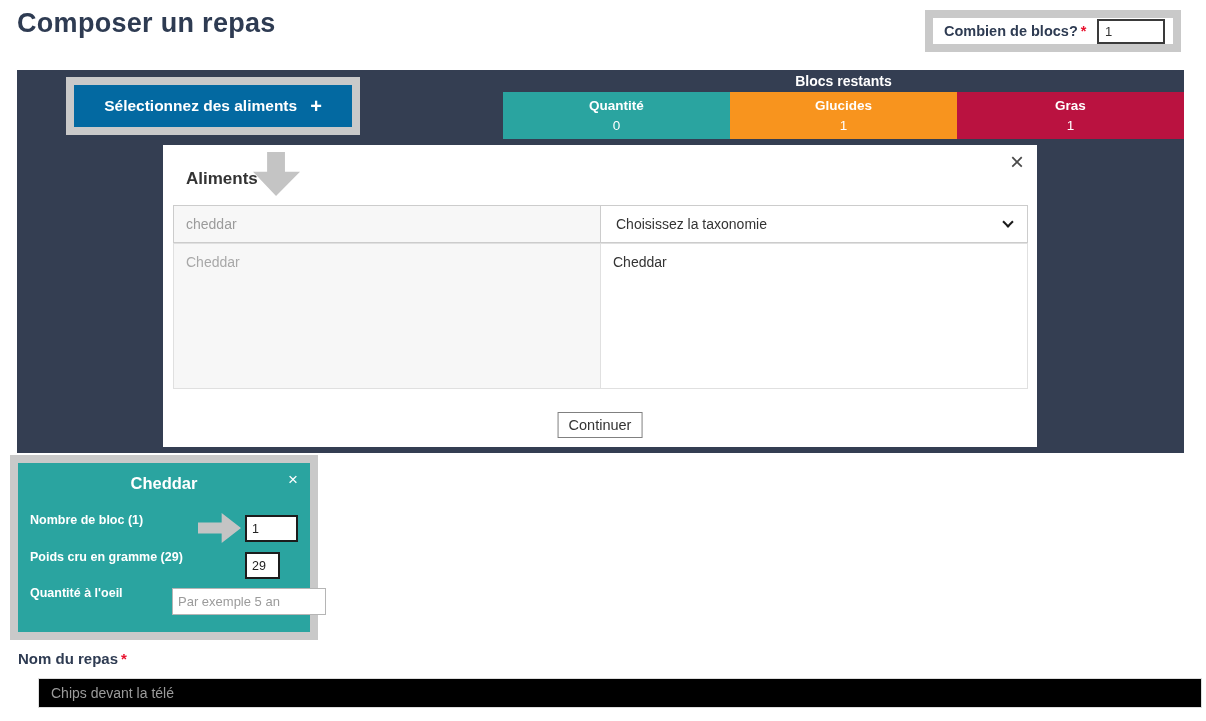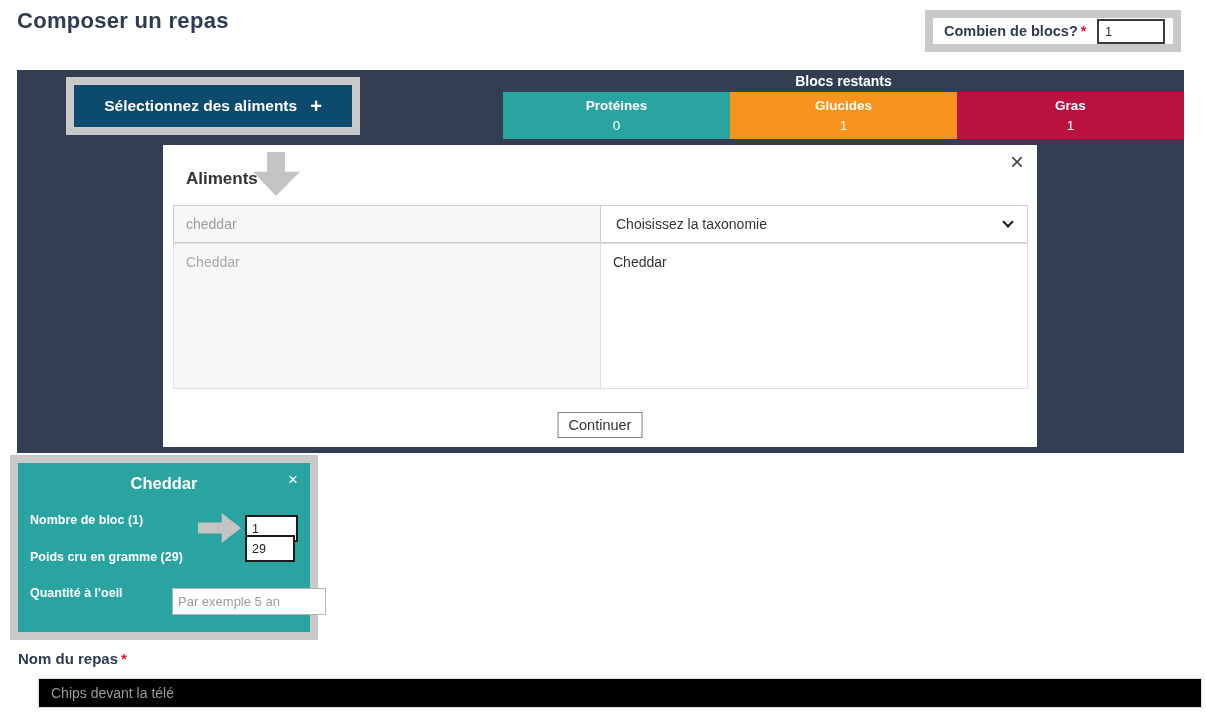--- a/index.html
+++ b/index.html
@@ -5,42 +5,42 @@
   * { margin:0; padding:0; box-sizing:border-box; }
   html,body { background:#fff; }
   body {
     width:1206px; height:721px; position:relative; overflow:hidden;
     font-family:"Liberation Sans", sans-serif;
   }
 
   
   .page-title {
     position:absolute; left:17px; top:8px;
-    font-size:22px; font-weight:700; color:#2e3b52; letter-spacing:.3px;
+    font-size:27px; font-weight:700; color:#2e3b52; letter-spacing:.3px;
   }
 
   .q-box {
     position:absolute; left:925px; top:10px; width:256px; height:42px;
     border:8px solid #c9c9c9; background:#fff;
     display:flex; align-items:center; justify-content:space-between;
     padding:0 8px 0 11px;
   }
   .q-label { font-size:14.5px; font-weight:700; color:#2e3b52; white-space:nowrap; }
   .req { color:#e8112d; font-weight:700; margin-left:3px; }
   .q-input {
     width:68px; height:25px; border:2px solid #3a3a3a; background:#fff;
     font-family:inherit; font-size:13px; color:#333; padding:0 0 0 6px; outline:none;
   }
 
   
   .panel { position:absolute; left:17px; top:70px; width:1167px; height:383px; background:#343e52; }
 
   .sf-wrap { position:absolute; left:49px; top:7px; width:294px; height:58px; border:8px solid #c9c9c9; }
   .sf-btn {
-    width:100%; height:100%; background:#0c4a6e; border:none; cursor:pointer;
+    width:100%; height:100%; background:#0369a1; border:none; cursor:pointer;
     color:#fff; font-family:inherit; font-size:15.5px; font-weight:700;
     display:flex; align-items:center; justify-content:center; gap:13px;
   }
   .sf-plus { font-size:20px; font-weight:700; line-height:1; }
 
   .br-title {
     position:absolute; left:486px; top:3px; width:681px; text-align:center;
     color:#fff; font-size:14px; font-weight:700;
   }
   .blocks { position:absolute; left:486px; top:22px; width:681px; height:47px; display:flex; }
@@ -97,21 +97,21 @@
   .l1 { top:50px; } .l2 { top:87px; } .l3 { top:123px; }
   .arrow-right {
     position:absolute; left:180px; top:50px; width:43px; height:30px; background:#c4c4c4;
     clip-path:polygon(0 32%, 55% 32%, 55% 0, 100% 50%, 55% 100%, 55% 68%, 0 68%);
   }
   .c-input {
     position:absolute; border:2px solid #1c1c1c; background:#fff;
     font-family:inherit; font-size:12.5px; color:#222; padding:0 5px; outline:none;
   }
   .i1 { left:227px; top:52px; width:53px; height:27px; }
-  .i2 { left:227px; top:72px; width:50px; height:27px; }
+  .i2 { left:227px; top:89px; width:35px; height:27px; }
   .i3 { left:154px; top:125px; width:154px; height:27px; border:1px solid #b5b5b5; font-size:13px; }
   .i3::placeholder { color:#9b9b9b; opacity:1; }
 
   
   .meal-label { position:absolute; left:18px; top:650px; font-size:15px; font-weight:700; color:#2e3b52; }
   .meal-input {
     position:absolute; left:18px; top:678px; width:1164px; height:30px;
     background:#000000; border:1px solid #ddd; padding:0 12px;
     font-family:inherit; font-size:14px; color:#9b9b9b; outline:none;margin-left:20px;
   }
@@ -132,21 +132,21 @@
     <button class="sf-btn">
       <span>Sélectionnez des aliments</span>
       <span class="sf-plus">+</span>
     </button>
   </div>
 
   <div class="br-title">Blocs restants</div>
 
   <div class="blocks">
     <div class="block" style="background: rgb(42, 164, 160);">
-      <span class="lab">Protéines</span>
+      <span class="lab">Quantité</span>
       <span class="val">0</span>
     </div>
     <div class="block" style="background: rgb(248, 148, 30);">
       <span class="lab">Glucides</span>
       <span class="val">1</span>
     </div>
     <div class="block" style="background: rgb(186, 18, 64);">
       <span class="lab">Gras</span>
       <span class="val">1</span>
     </div>

